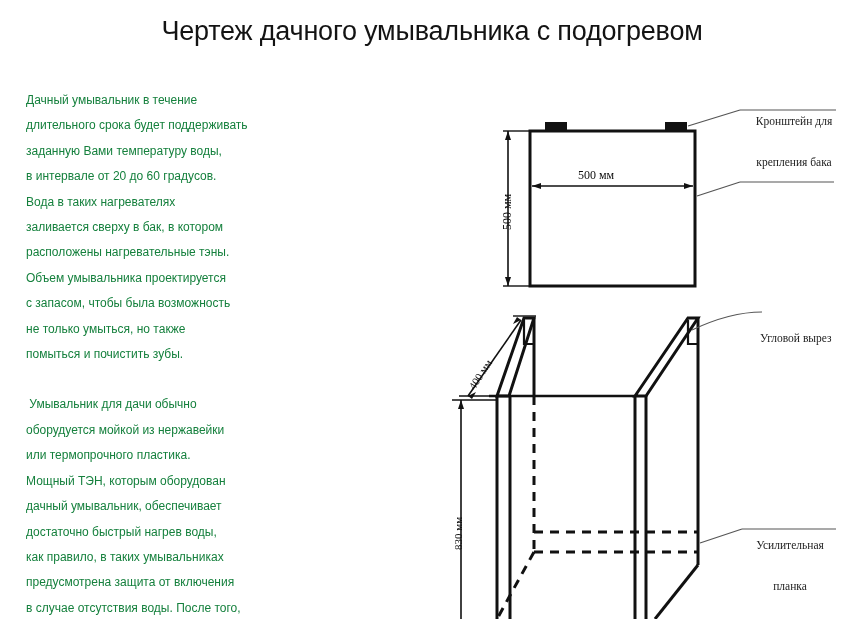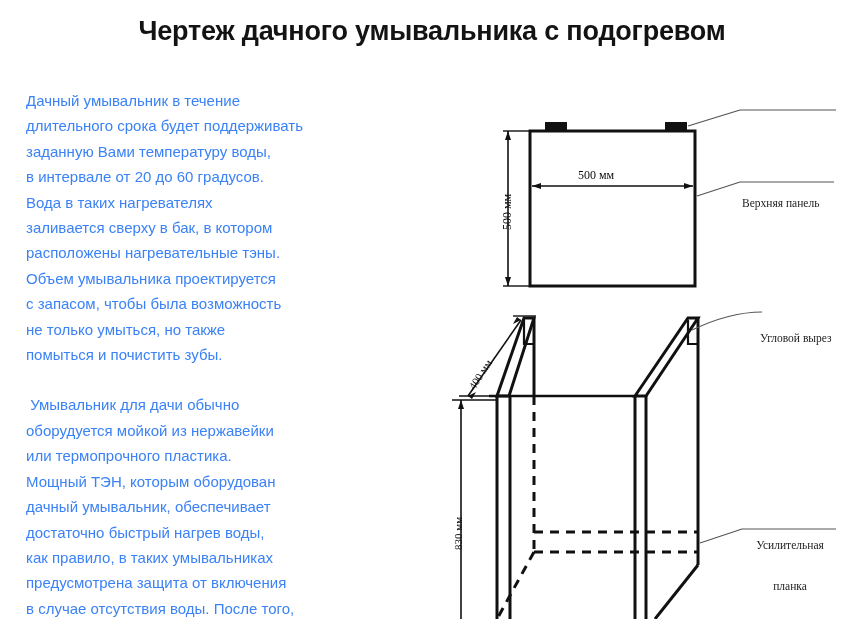--- a/index.html
+++ b/index.html
@@ -20,38 +20,38 @@
 
   
   #title {
     position: absolute;
     left: 0;
     top: 16px;
     width: 864px;
     text-align: center;
     font-family: "Liberation Sans", sans-serif;
     font-size: 27px;
-    font-weight: 700;
+    font-weight: 400;
     letter-spacing: -0.2px;
     color: #131313;
     white-space: nowrap;
   }
 
   
   #article {
     position: absolute;
     left: 26px;
     top: 88px;
     width: 400px;
   }
   .para {
     font-family: "Liberation Sans", sans-serif;
-    font-size: 15px;
+    font-size: 12px;
     line-height: 25.4px;
-    color: #3b82f6;
+    color: #15803d;
     margin: 0;
     white-space: pre-wrap;
   }
   .para + .para { margin-top: 25px; }
 
   
   #drawing {
     position: absolute;
     left: 0;
     top: 0;
@@ -216,24 +216,25 @@
   </svg>
 
   <div class="dim" style="left:578px; top:168px;">500 мм</div>
 
   <div class="dim vert" style="left:500px; top:230px;">500 мм</div>
 
   <div class="dim diag" style="left:466px; top:385px;">400 мм</div>
 
   <div class="dim vert-small" style="left:452px; top:550px;">830 мм</div>
 
-
-  <div class="callout" style="left:742px; top:170px;">
-    <div>Верхняя панель</div>
-  </div>
+  <div class="callout center" style="left:742px; top:88px; width:104px;">
+    <div>Кронштейн для</div>
+    <div>крепления бака</div>
+  </div>
+
 
   <div class="callout center" style="left:740px; top:512px; width:100px;">
     <div>Усилительная</div>
     <div>планка</div>
   </div>
 
   <div class="callout" style="left:760px; top:305px;">
     <div>Угловой вырез</div>
   </div>
 

